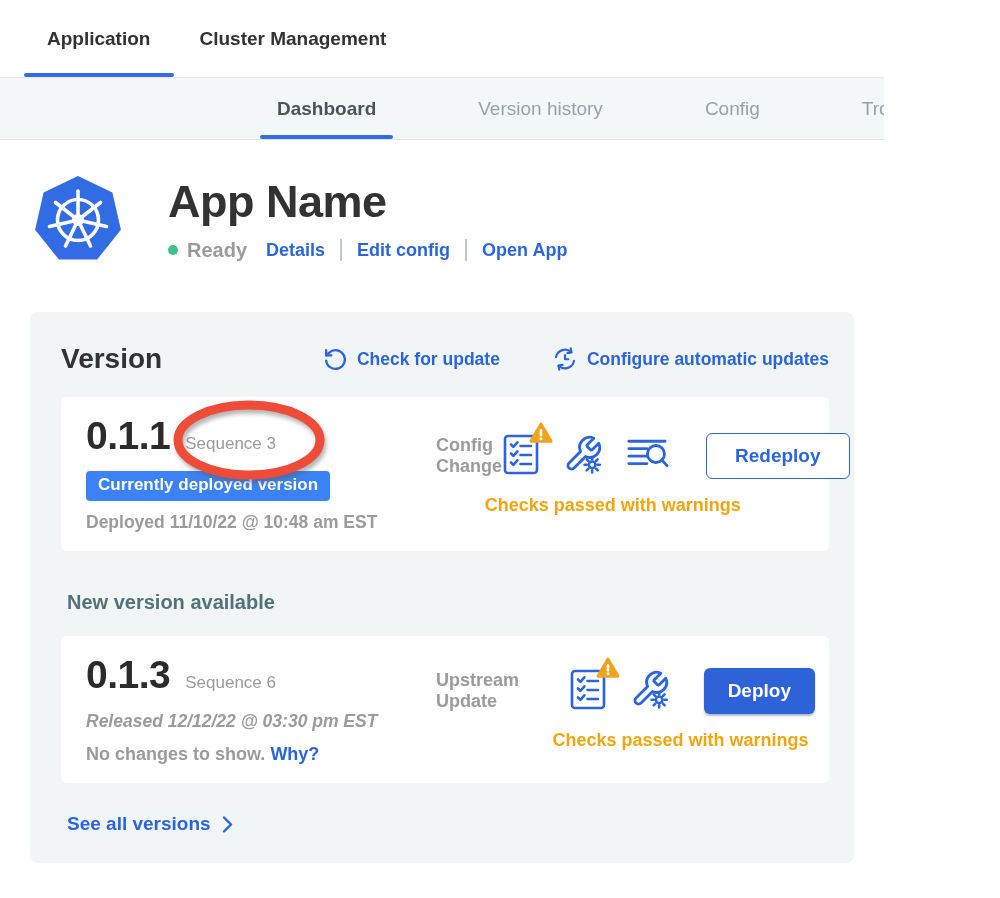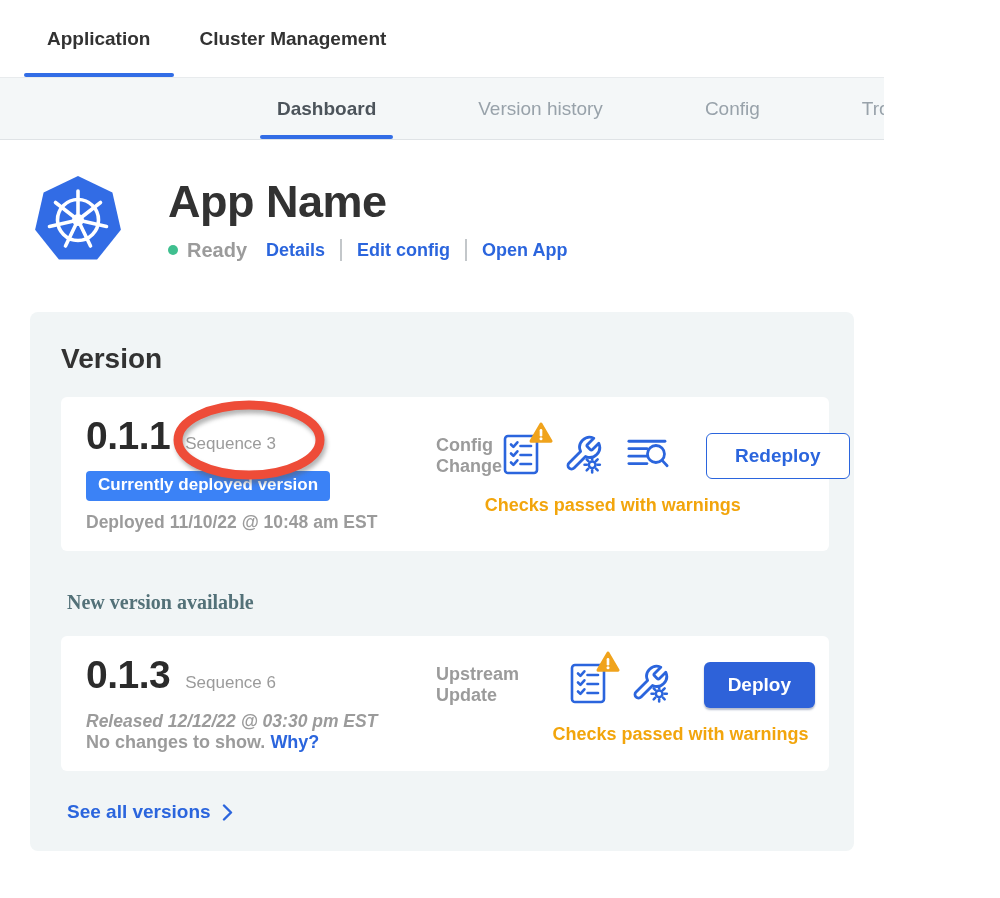--- a/index.html
+++ b/index.html
@@ -46,41 +46,41 @@
 
   .vcard { background:#fff; border-radius:6px; margin-top:22px; padding:17px 14px 18px 25px;
            display:flex; position:relative; }
   .colA { flex:0 0 350px; }
   .ver-row { display:flex; align-items:baseline; gap:15px; }
   .ver-num { font-size:39px; font-weight:800; color:#2b2b2b; letter-spacing:-0.5px; }
   .ver-seq { font-size:17px; font-weight:500; color:#9b9b9b; }
   .badge { display:inline-block; margin-top:13px; background:#3b82f6; color:#fff; font-weight:700;
            font-size:17px; padding:4px 12px 6px; border-radius:4px;text-align:right; }
   .meta-line { margin-top:11px; color:#9b9b9b; font-weight:700; font-size:17.5px; }
-  .changes-line { color:#9b9b9b; font-weight:600; font-size:18px; }
+  .changes-line { margin-top:12px; color:#9b9b9b; font-weight:600; font-size:18px; }
   .why-link { color:#2b65dd; font-weight:700; cursor:pointer; }
 
   .colB { flex:1; display:flex; flex-direction:column; justify-content:center; }
   .colB .row1 { display:flex; align-items:center; }
   .source-label { color:#9b9b9b; font-weight:700; font-size:18px; }
   .icon-group { margin-left:auto; display:flex; align-items:center; gap:19px; }
   .icon-wrap { position:relative; display:inline-block; cursor:pointer; }
   .warn-badge { position:absolute; top:-10px; right:-11px; }
   .row2 { margin-top:15px; text-align:center; color:#f2a50c; font-weight:700; font-size:18px; }
   .vcard.current .row2 { padding-right:60px; }
   .vcard.next .row2 { padding-left:110px; }
 
   .btn { border-radius:6px; font-size:19px; font-weight:700; cursor:pointer;
          font-family:"Liberation Sans", sans-serif; }
   .btn-outline { margin-left:34px; background:#fff; border:1.5px solid #2b65dd; color:#2b65dd;
                  padding:11px 28px; }
   .btn-primary { margin-left:32px; background:#2e62d9; border:none; color:#fff; padding:12px 24px;
                  box-shadow:0 2px 2px rgba(40,60,110,0.35); }
 
-  .new-heading { margin:40px 0 12px 6px; color:#537178; font-size:20px; font-weight:700;font-family:Liberation Serif, serif; }
+  .new-heading { margin:40px 0 12px 6px; color:#537178; font-size:20px; font-weight:700; }
 
   .see-all { margin:30px 0 4px 6px; display:flex; align-items:center; gap:11px;
              color:#2b65dd; font-size:19px; font-weight:700; cursor:pointer; }
 
   .annotation { position:absolute; left:110px; top:0px; pointer-events:none;
                 filter:drop-shadow(2px 4px 2px rgba(90,90,90,0.45)); }
 </style>
 </head>
 <body>
 
@@ -135,20 +135,39 @@
         <a class="hdr-link">Edit config</a>
         <span class="hdr-divider"></span>
         <a class="hdr-link">Open App</a>
       </div>
     </div>
   </section>
 
   <section class="panel">
     <div class="panel-head">
       <div class="panel-title">Version</div>
+      <div class="panel-actions">
+        <div class="panel-action">
+          <svg width="25" height="25" viewBox="0 0 24 24" fill="none" stroke="#2b65dd" stroke-width="2.2" stroke-linecap="round" stroke-linejoin="round">
+            <path d="M3 3v5h5"></path>
+            <path d="M3.05 13A9 9 0 1 0 6 5.3L3 8"></path>
+          </svg>
+          <span>Check for update</span>
+        </div>
+        <div class="panel-action">
+          <svg width="26" height="26" viewBox="0 0 24 24" fill="none" stroke="#2b65dd" stroke-width="2" stroke-linecap="round" stroke-linejoin="round">
+            <path d="M20.3 13.7A8.5 8.5 0 0 1 6.1 18.3"></path>
+            <path d="M3.7 10.3A8.5 8.5 0 0 1 17.9 5.7"></path>
+            <path d="M17.3 2.2l.7 3.7-3.8.7"></path>
+            <path d="M6.7 21.8l-.7-3.7 3.8-.7"></path>
+            <path d="M12 8.4v3.8h3"></path>
+          </svg>
+          <span>Configure automatic updates</span>
+        </div>
+      </div>
     </div>
 
     <div class="vcard current">
       <div class="colA">
         <div class="ver-row">
           <span class="ver-num">0.1.1</span>
           <span class="ver-seq">Sequence 3</span>
         </div>
         <span class="badge">Currently deployed version</span>
         <div class="meta-line">Deployed 11/10/22 @ 10:48 am EST</div>

